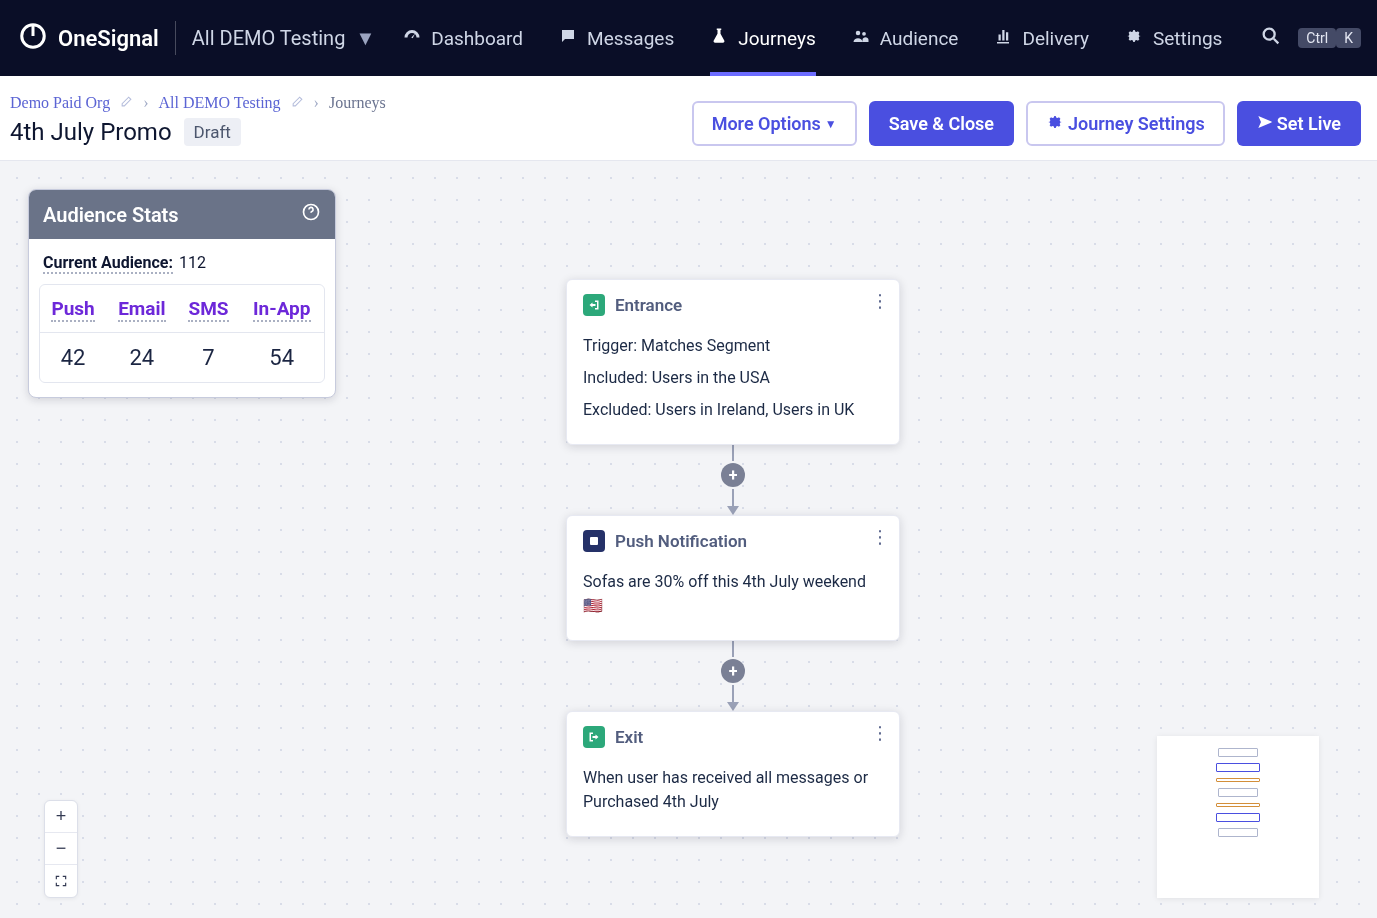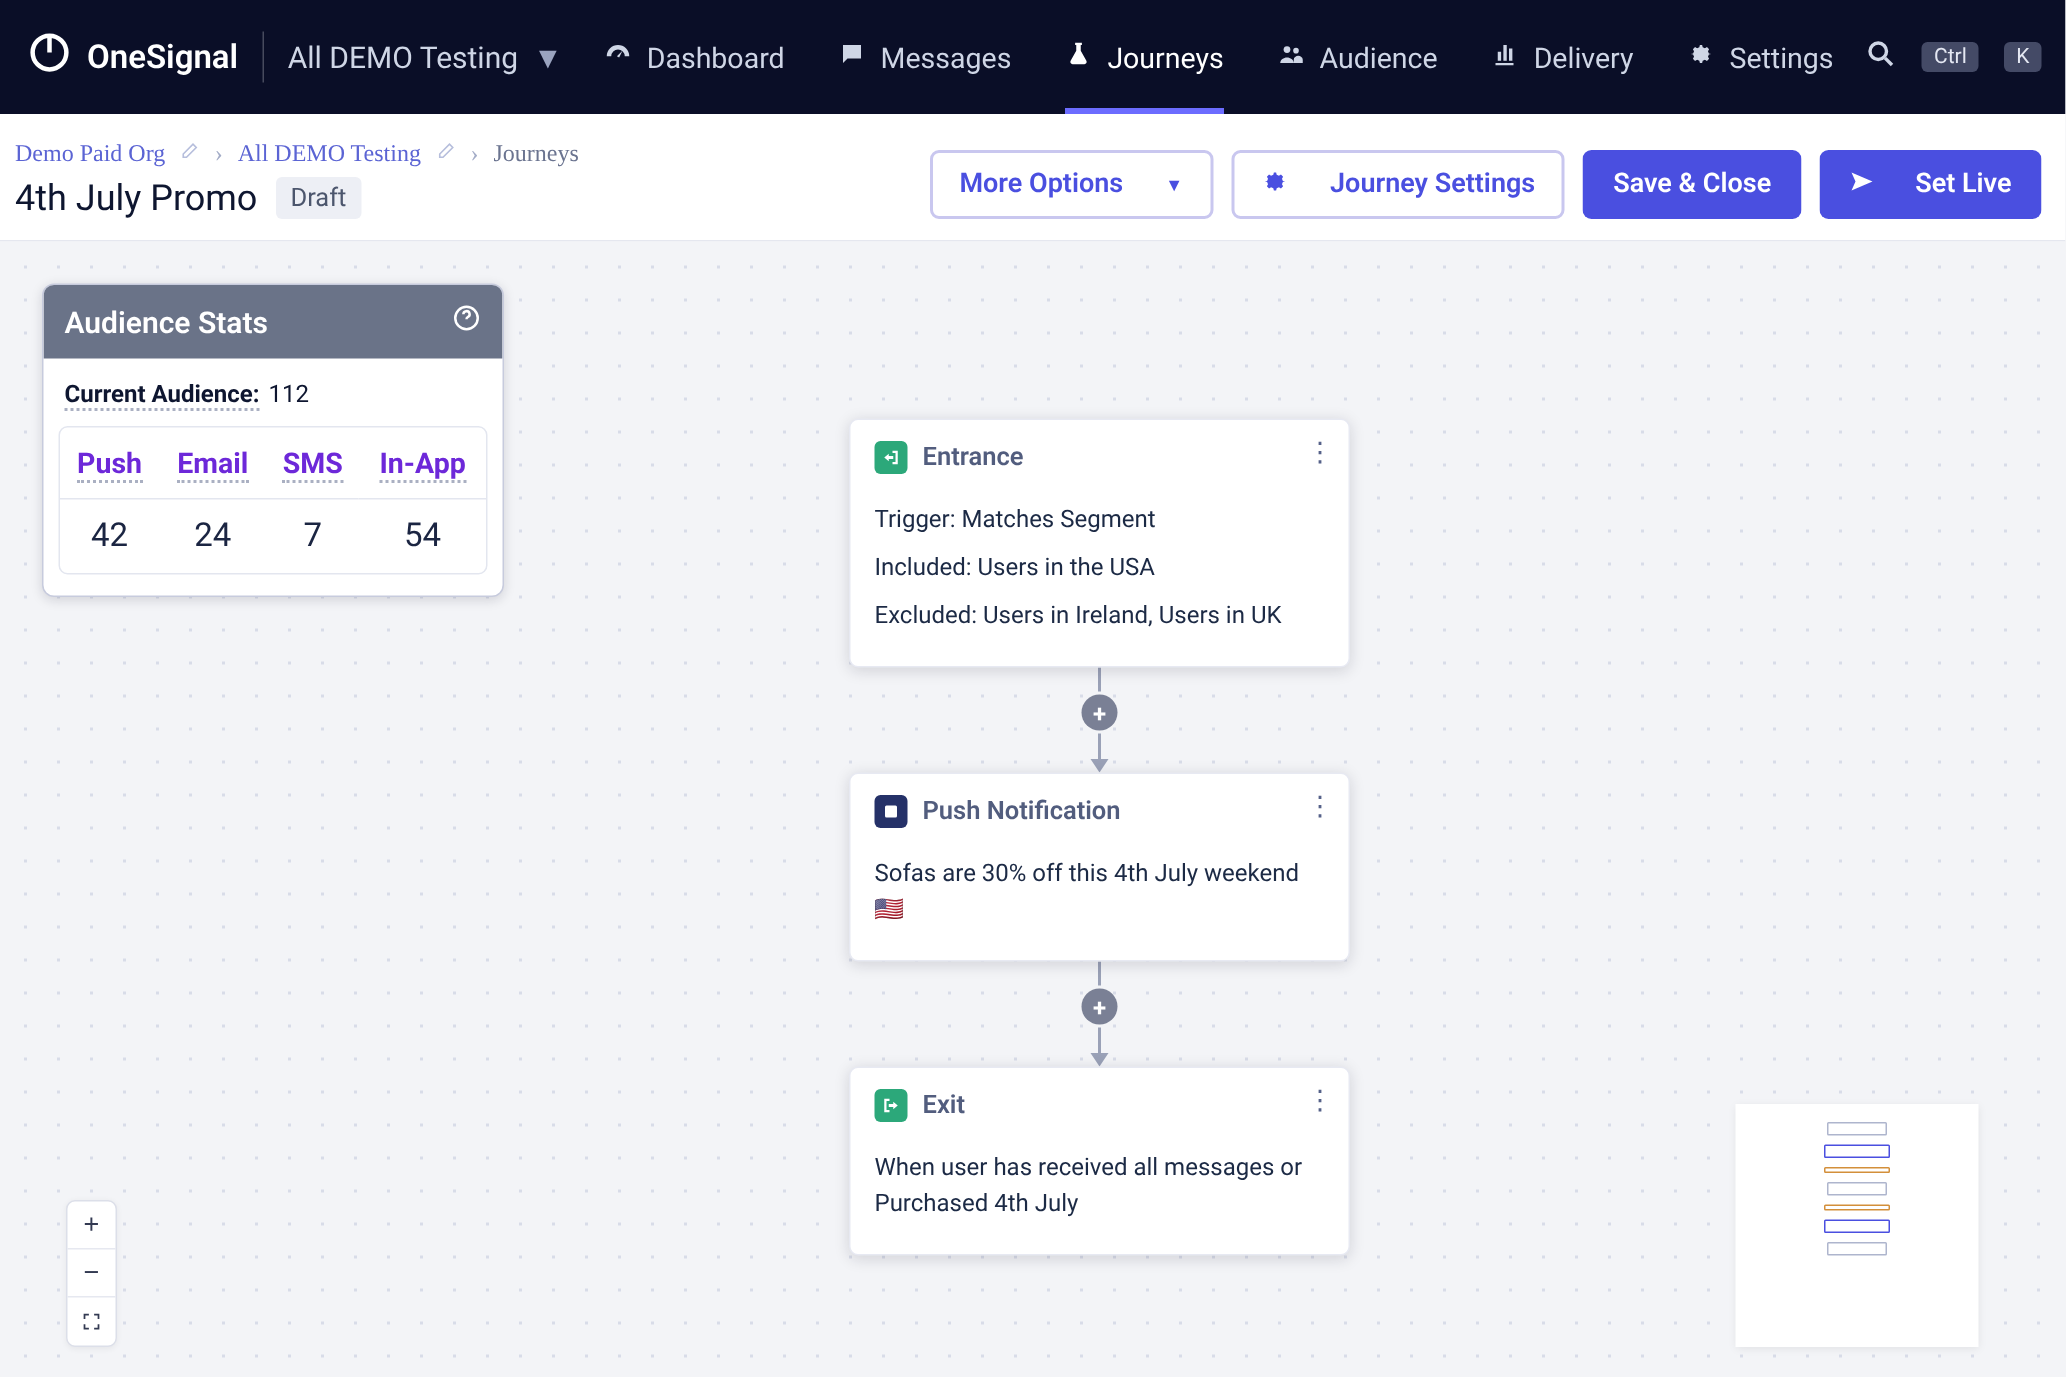--- a/index.html
+++ b/index.html
@@ -8,34 +8,34 @@
   .topnav { height: 76px; background: #0a0e27; display: flex; align-items: center; color: #fff; padding: 0 16px 0 18px; }
   .brand { display: flex; align-items: center; gap: 10px; font-size: 22px; font-weight: 600; }
   .topnav .divider { width: 1px; height: 34px; background: rgba(255,255,255,.25); margin: 0 16px; }
   .appsel { display: flex; align-items: center; gap: 10px; color: #cfd6e6; font-size: 20px; cursor: pointer; }
   .appsel .caret { color: #9aa3bf; }
   .navitems { display: flex; margin-left: 28px; gap: 36px; height: 100%; align-items: center; }
   .navitem { display: flex; align-items: center; gap: 10px; color: #cfd6e6; font-size: 19px; cursor: pointer; position: relative; height: 100%; }
   .navitem.active { color: #fff; }
   .navitem.active::after { content: ""; position: absolute; bottom: 0; left: 0; right: 0; height: 4px; background: #6c6cff; }
   .nav-right { margin-left: auto; display: flex; align-items: center; gap: 16px; }
-  .kbd-group { display: flex; gap: 17px; }
+  .kbd-group { display: flex; gap: 0; }
   .kbd { background: #444a66; color: #e4e7f2; border-radius: 4px; padding: 2px 8px; font-size: 14px; }
   
   .subheader { background: #fff; border-bottom: 1px solid #e5e7ef; padding: 10px 16px 14px 10px; display: flex; align-items: flex-end; }
   .sub-left { display: flex; flex-direction: column; gap: 6px; }
   .crumbs { display: flex; align-items: flex-start; gap: 10px; font-size: 16px; color: #6b7490; font-family: Liberation Serif, serif; }
   .crumb-link { color: #5b64d4; cursor: pointer; }
   .crumb-chev { color: #a3acc7; }
   .edit-ic { color: #b6bedc; }
   .title-row { display: flex; align-items: center; gap: 12px; }
   .page-title { font-size: 24px; font-weight: 400; color: #0e1630; }
   .badge { background: #edeff5; color: #4c566d; border-radius: 4px; padding: 4px 10px; font-size: 17px; }
   .sub-right { margin-left: auto; display: flex; gap: 12px; }
-  .btn { display: inline-flex; align-items: center; gap: 28px; font-size: 18px; font-weight: 600; border-radius: 6px; padding: 10px 18px; cursor: pointer; border: 2px solid transparent; line-height: 1; }
+  .btn { display: inline-flex; align-items: center; gap: 4px; font-size: 18px; font-weight: 600; border-radius: 6px; padding: 10px 18px; cursor: pointer; border: 2px solid transparent; line-height: 1; }
   .btn-outline { background: #fff; color: #4a4fe0; border-color: #c9c7ef; }
   .btn-solid { background: #4a4fe0; color: #fff; }
   
   .canvas { position: relative; width: 100%; height: calc(100% - 60px - 85px); background: #f3f4f7; }
   .canvas::before { content: ""; position: absolute; inset: 0; background-image: radial-gradient(#d8dce8 1px, transparent 1px); background-size: 22px 22px; background-position: 6px 6px; }
   
   .stats-card { position: absolute; left: 28px; top: 28px; width: 308px; background: #fff; border-radius: 8px; box-shadow: 0 2px 8px rgba(20,23,40,.15); border: 1px solid #c7cbdd; overflow: hidden; z-index: 3; }
   .stats-head { background: #6a7388; color: #fff; padding: 12px 14px; display: flex; align-items: center; justify-content: space-between; font-size: 20px; font-weight: 600; }
   .stats-body { padding: 14px 10px 14px 10px; }
   .aud-line { font-size: 16px; color: #0e1630; display: flex; gap: 6px; padding: 0 4px 10px 4px; }
@@ -160,28 +160,28 @@
     <div class="title-row">
       <span class="page-title">4th July Promo</span>
       <span class="badge">Draft</span>
     </div>
   </div>
   <div class="sub-right">
     <div class="btn btn-outline">
       <span>More Options</span>
       <span style="font-size:12px;">▼</span>
     </div>
+    <div class="btn btn-solid">
+      <span>Save &amp; Close</span>
+    </div>
     <div class="btn btn-outline">
       <span><svg width="18" height="18" viewBox="0 0 24 24" fill="#4a4fe0">
             <path d="M12 8a4 4 0 1 0 0 8 4 4 0 0 0 0-8zm9 4-2-.5-.8-2 1-1.8-1.9-1.9-1.8 1-2-.8L13 4h-2l-.5 2-2 .8-1.8-1L4.8 7.7l1 1.8-.8 2L3 12l2 .5.8 2-1 1.8 1.9 1.9 1.8-1 2 .8.5 2h2l.5-2 2-.8 1.8 1 1.9-1.9-1-1.8.8-2z"></path>
           </svg></span>
       <span>Journey Settings</span>
-    </div>
-    <div class="btn btn-solid">
-      <span>Save &amp; Close</span>
     </div>
     <div class="btn btn-solid">
       <span><svg width="16" height="16" viewBox="0 0 24 24" fill="#fff">
             <path d="M2 21 23 12 2 3l4 9-4 9z"></path>
           </svg></span>
       <span>Set Live</span>
     </div>
   </div>
 </div>
 

